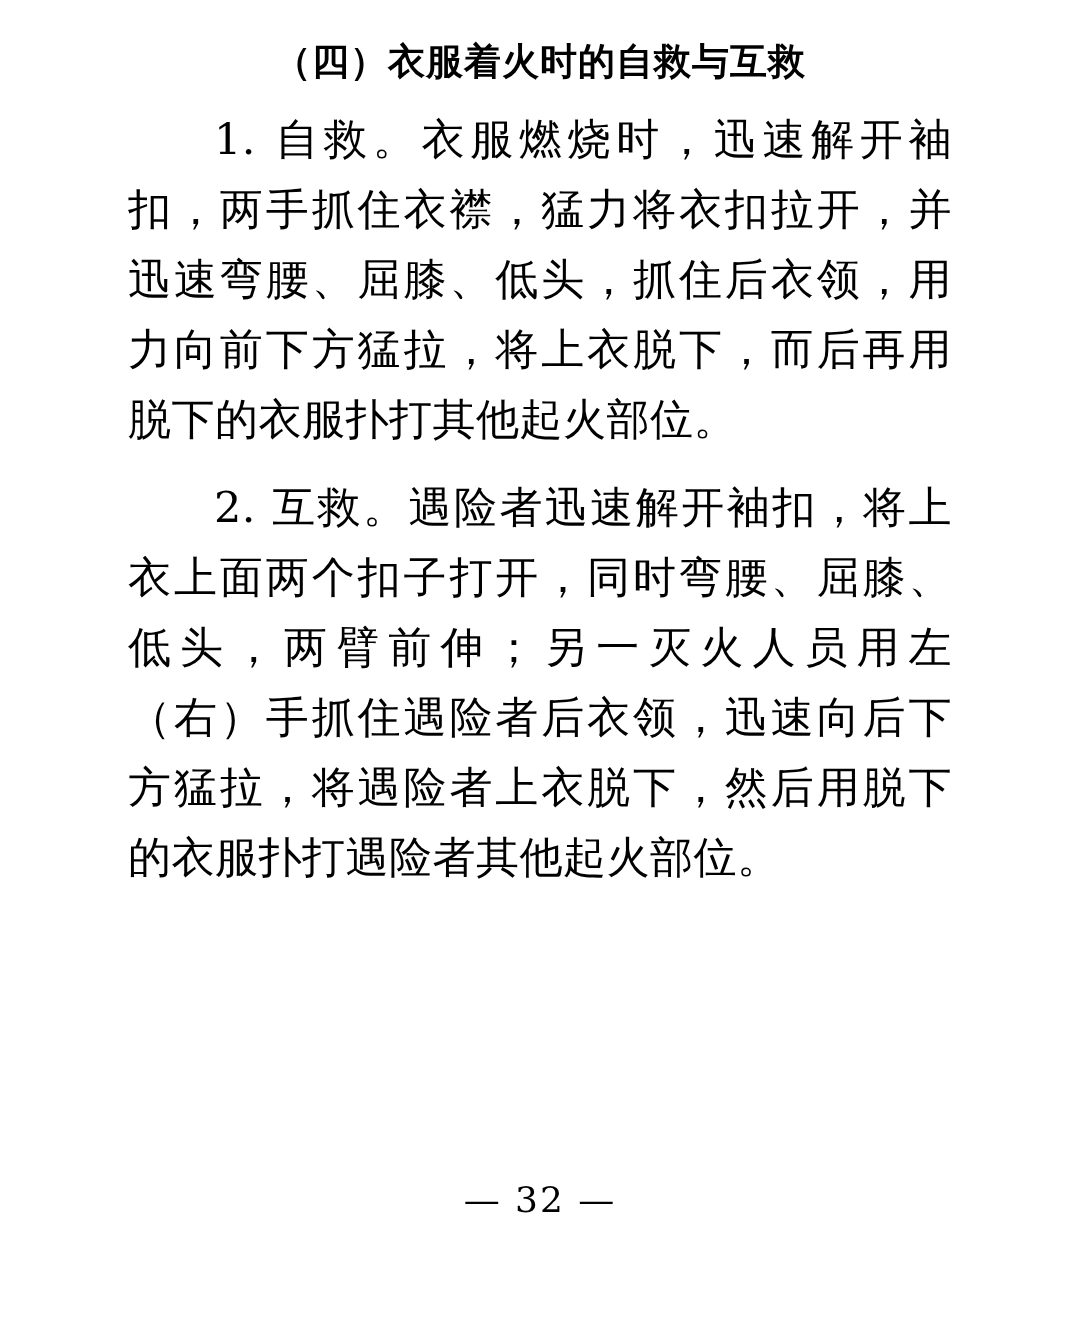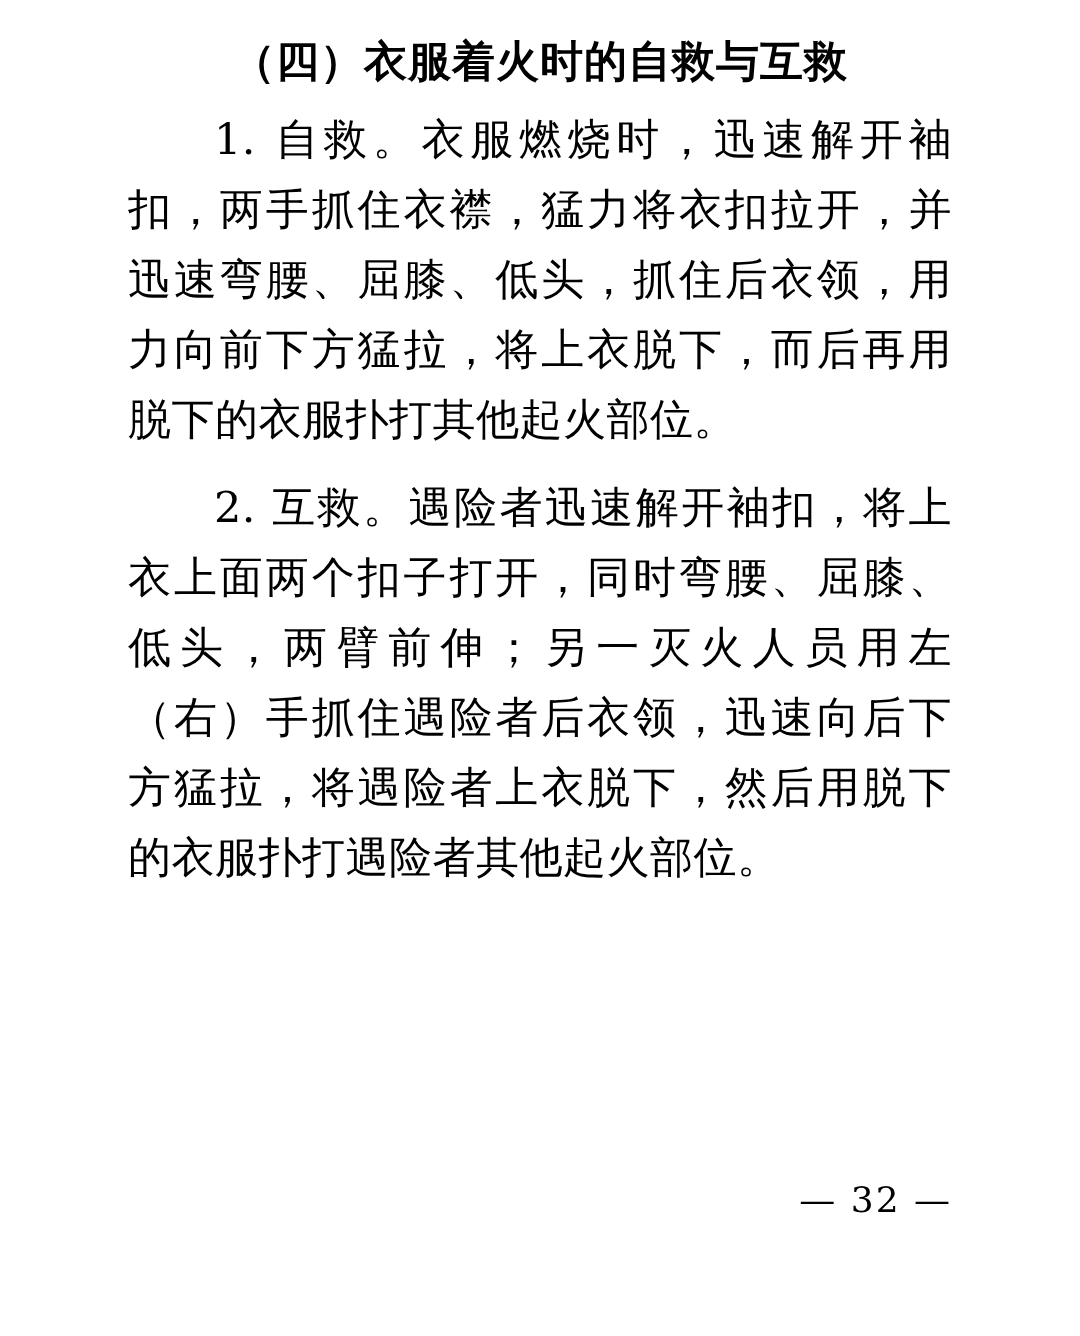--- a/index.html
+++ b/index.html
@@ -27,37 +27,37 @@
     margin: 0 0 0 0;
     font-size: 43px;
     line-height: 70px;
     text-align: justify;
     text-justify: inter-ideograph;
     letter-spacing: 0.5px;
     text-indent: 86px;
   }
   h2.section-heading {
     margin: 12px 0 8px 0;
-    font-size: 43px;
+    font-size: 37px;
     line-height: 70px;
     font-weight: bold;
     text-align: center;
     letter-spacing: 1px;
   }
   .spacer-sm { height: 14px; }
   .spacer-md { height: 18px; }
   .page-number {
     position: absolute;
     left: 128px;
     top: 1178px;
     width: 824px;
     font-size: 36px;
     line-height: 44px;
     letter-spacing: 2px;
-    text-align: right;
+    text-align: center;
   }
 </style>
 </head>
 <body>
 
 <div class="page">
   <div class="content">
     <div class="spacer-sm"></div>
     <h2 class="section-heading">（四）衣服着火时的自救与互救</h2>
     <p class="body-para">1. 自救。衣服燃烧时，迅速解开袖扣，两手抓住衣襟，猛力将衣扣拉开，并迅速弯腰、屈膝、低头，抓住后衣领，用力向前下方猛拉，将上衣脱下，而后再用脱下的衣服扑打其他起火部位。</p>

